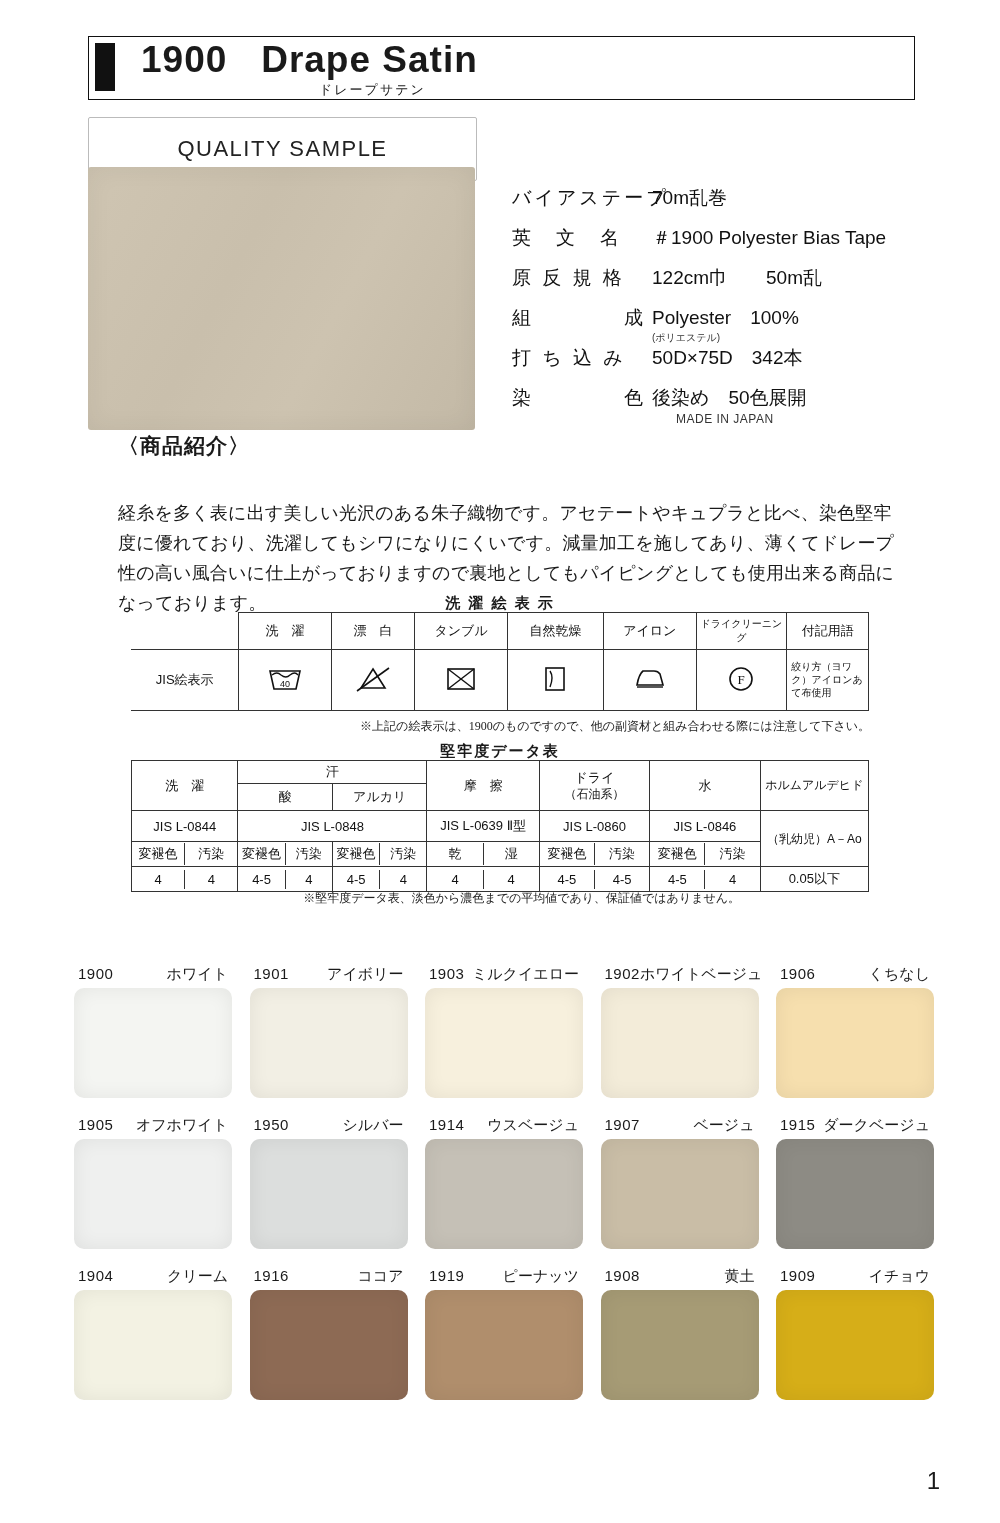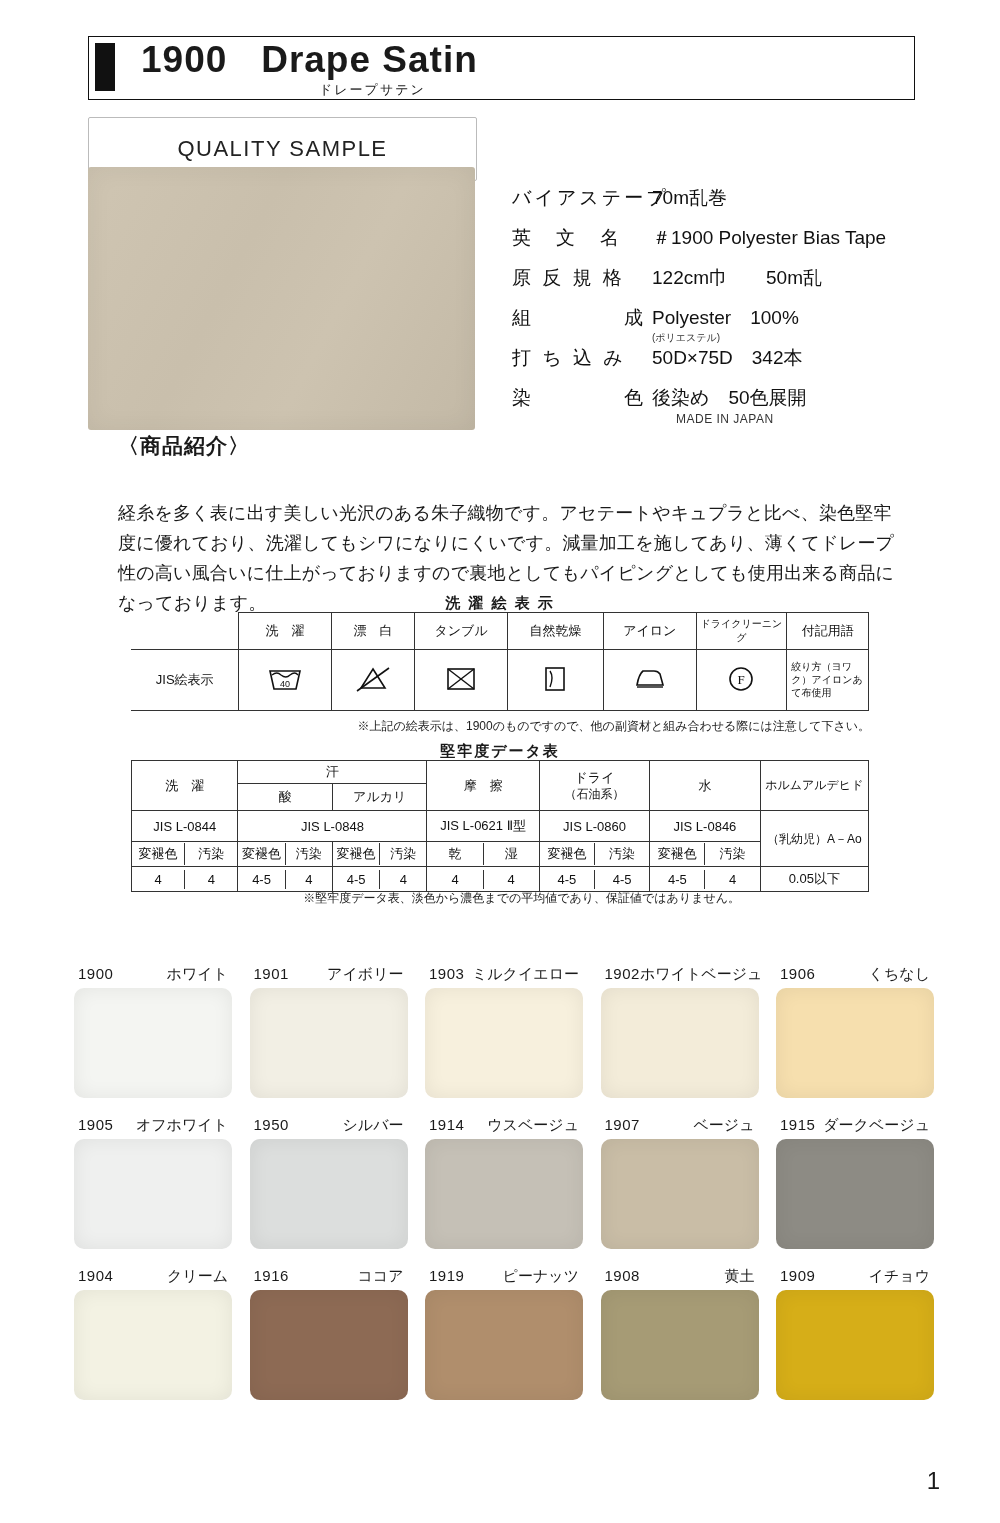--- a/index.html
+++ b/index.html
@@ -78,21 +78,21 @@
   }
   table.grid{
     border-collapse:collapse;position:absolute;
     font-size:13px;color:#111;background:#fff;
   }
   table.grid th, table.grid td{
     border:1px solid #333;text-align:center;vertical-align:middle;padding:2px 2px;
     font-weight:normal;
   }
   .note{
-    position:absolute;font-size:12px;color:#222;text-align:right;
+    position:absolute;font-size:12px;color:#222;text-align:right;font-family:Liberation Serif, serif;
   }
 
   
   .ic{display:inline-block;position:relative;width:44px;height:30px;}
   .ic svg{display:block;margin:0 auto;}
 
   
   .cs-title{
     position:absolute;left:0;top:928px;width:100%;text-align:center;
     font-size:25px;letter-spacing:1px;
@@ -253,21 +253,21 @@
       <th rowspan="2" style="width:106px;">水</th>
       <th rowspan="2" style="width:104px;font-size:12px;">ホルムアルデヒド</th>
     </tr>
     <tr>
       <th style="width:90px;height:22px;">酸</th>
       <th style="width:90px;">アルカリ</th>
     </tr>
     <tr>
       <td style="height:26px;margin-top:38px;">JIS L-0844</td>
       <td colspan="2">JIS L-0848</td>
-      <td>JIS L-0621 Ⅱ型</td>
+      <td>JIS L-0639 Ⅱ型</td>
       <td>JIS L-0860</td>
       <td>JIS L-0846</td>
       <td rowspan="2" style="font-size:12px;line-height:16px;">（乳幼児）A－Ao</td>
     </tr>
     <tr>
       <td style="height:24px;padding:0;">
         <table style="width:100%;border-collapse:collapse;">
           <tbody>
                 <tr>
             <td style="border:none;border-right:1px solid #333;width:50%;font-size:13px;">変褪色</td>

